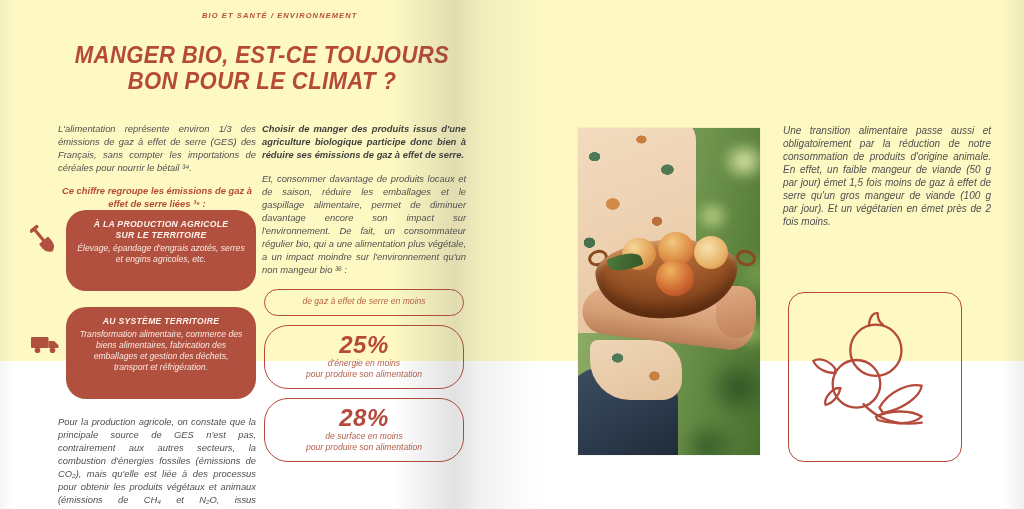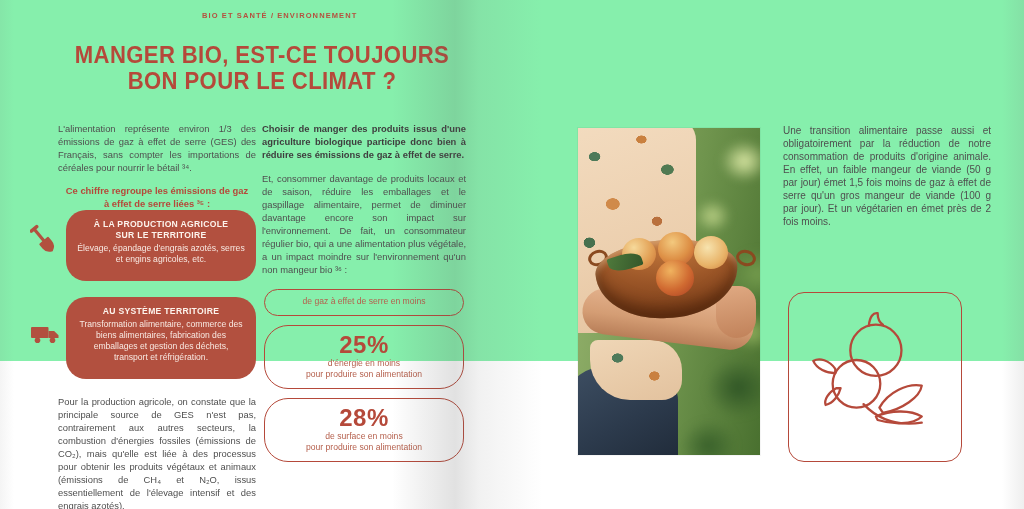--- a/index.html
+++ b/index.html
@@ -1,18 +1,18 @@
 <!DOCTYPE html>
 <html><head>
 <meta charset="utf-8">
 <style>
   html,body{margin:0;padding:0;}
   body{width:1024px;height:509px;overflow:hidden;background:#ffffff;
        font-family:"Liberation Sans",sans-serif;}
-  .spread{position:relative;width:1024px;height:361px;background:#86efac;}
+  .spread{position:relative;width:1024px;height:361px;background:#fef9c3;font-style:italic;}
 
   
   .gutter-shadow{position:absolute;left:392px;top:0;width:150px;height:509px;pointer-events:none;
      background:linear-gradient(90deg,rgba(0,0,0,0) 0%,rgba(90,90,90,.18) 42%,rgba(120,120,120,.10) 58%,rgba(0,0,0,0) 100%);}
   .right-edge-shadow{position:absolute;right:0;top:0;width:22px;height:509px;pointer-events:none;
      background:linear-gradient(90deg,rgba(0,0,0,0),rgba(120,120,120,.12));}
   .left-edge-shadow{position:absolute;left:0;top:0;width:14px;height:509px;pointer-events:none;
      background:linear-gradient(270deg,rgba(0,0,0,0),rgba(120,120,120,.08));}
 
   .kicker{position:absolute;left:202px;top:11px;font-size:7.5px;font-weight:bold;
@@ -26,21 +26,21 @@
   .col{position:absolute;top:122px;font-size:9.4px;line-height:13px;color:#4f4f4f;text-align:justify;}
   .col1{left:58px;width:198px;}
   .col2{left:262px;width:204px;}
   .para{margin:0 0 10px 0;}
   .lead-red{color:#b5493a;font-weight:bold;text-align:center;margin:2px 4px 0 4px;line-height:13px;}
   .lead-bold{color:#3e3e3e;font-weight:bold;margin:0 0 11px 0;}
 
   .fact-row{position:relative;margin:0 0 16px 0;}
   .fact-icon{position:absolute;left:-28px;top:14px;width:26px;height:36px;}
   .fact-box{margin-left:8px;background:#b2503f;color:#f8e9e2;border-radius:20px;
-     padding:9px 10px 16px 10px;text-align:center;font-size:8.6px;line-height:11px;}
+     padding:9px 10px 26px 10px;text-align:center;font-size:8.6px;line-height:11px;}
   .fact-box .bt{font-weight:bold;color:#fdf3ec;letter-spacing:.3px;}
   .fact-box .bb{margin-top:2px;}
 
   .stat-box{border:1.6px solid #b5493a;border-radius:24px;text-align:center;
      padding:6px 8px 8px 8px;margin:0 2px 9px 2px;}
   .stat-value{color:#b5493a;font-weight:bold;font-size:24px;line-height:26px;letter-spacing:.5px;}
   .stat-caption{color:#b5604d;font-size:8.6px;line-height:11px;}
 
   .pagenum{position:absolute;top:507px;font-size:11px;font-weight:bold;color:#b5604d;margin-top:8px;}
   .pagenum.left{left:247px;}

